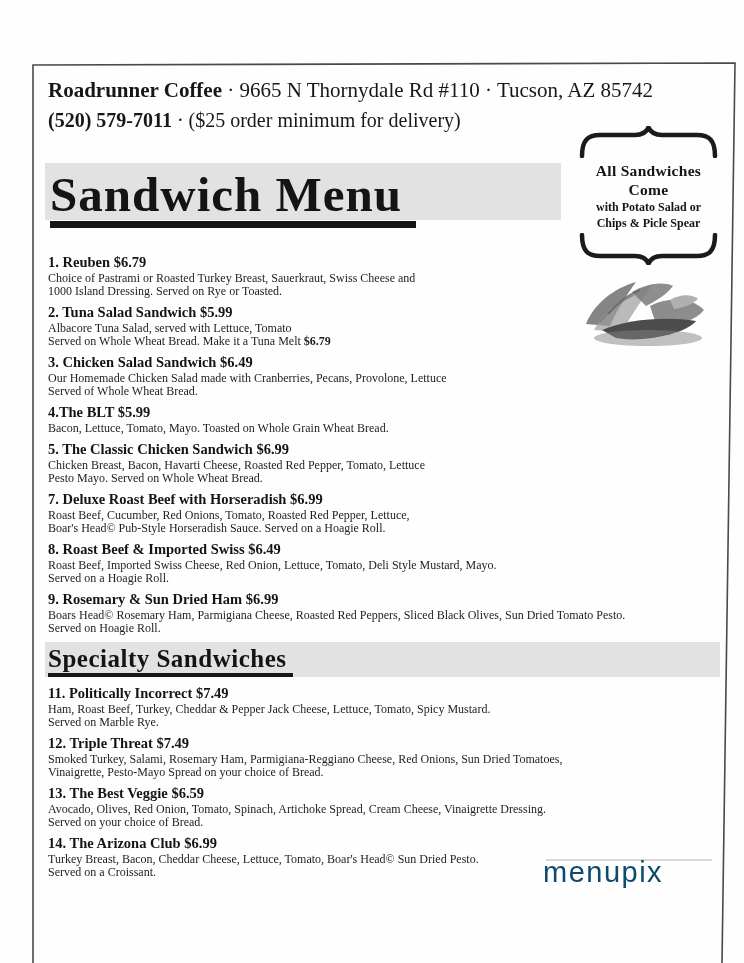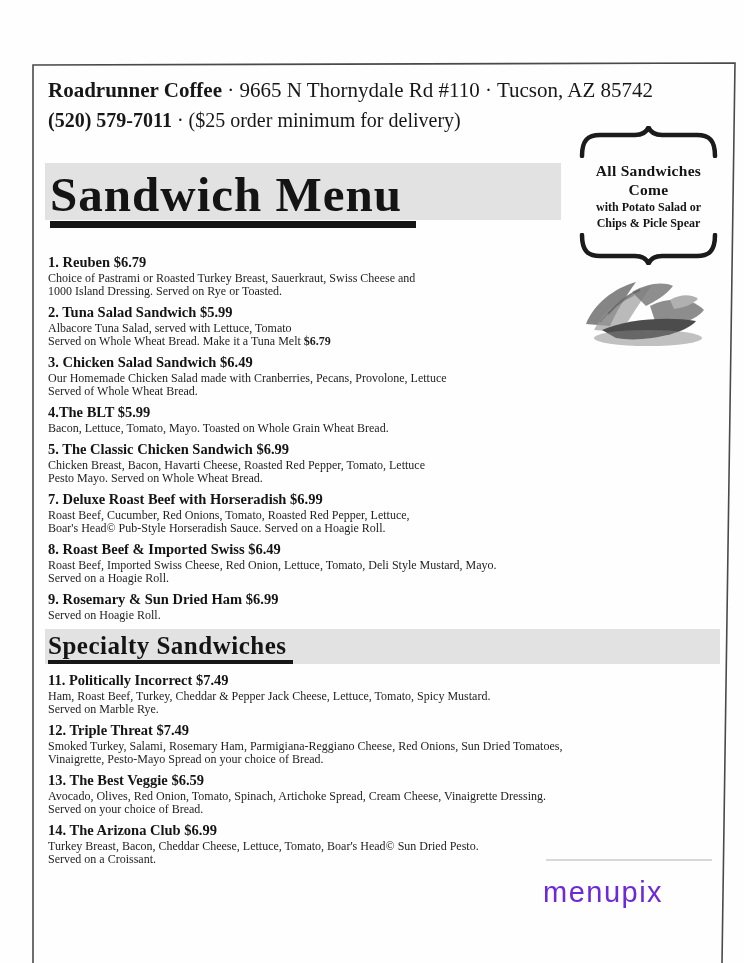--- a/index.html
+++ b/index.html
@@ -48,23 +48,23 @@
     padding:3px 0 0 3px;
   }
   .specialty-title {
     display:inline-block; font-size:25px; line-height:1.12; font-weight:bold;
     letter-spacing:0.5px; color:#141414; border-bottom:4px solid #161616; padding-right:6px;
   }
 
   
   .wm-line { position:absolute; left:546px; top:859px; width:166px; height:2px; background:#dad7d7; }
   .watermark {
-    position:absolute; left:543px; top:876px;
+    position:absolute; left:543px; top:856px;
     font-family:"Liberation Sans", sans-serif; font-size:29px; letter-spacing:1.5px;
-    color:#6d28d9; font-weight:normal;
+    color:#0c4a6e; font-weight:normal;
   }
 </style>
 </head>
 <body>
 
 <div class="page">
 
   <svg class="scan-frame" width="744" height="963" aria-hidden="true">
     <polyline points="33,963 33,65 735,63 722,963" fill="none" stroke="#4a4a4a" stroke-width="1.6"></polyline>
   </svg>
@@ -143,20 +143,21 @@
     </div>
 
     <div class="mi">
       <div class="mi-t">8. Roast Beef &amp; Imported Swiss $6.49</div>
       <div class="mi-d">Roast Beef, Imported Swiss Cheese, Red Onion, Lettuce, Tomato, Deli Style Mustard, Mayo.</div>
       <div class="mi-d">Served on a Hoagie Roll.</div>
     </div>
 
     <div class="mi">
       <div class="mi-t">9. Rosemary &amp; Sun Dried Ham $6.99</div>
+      <div class="mi-d">Boars Head© Rosemary Ham, Parmigiana Cheese, Roasted Red Peppers, Sliced Black Olives, Sun Dried Tomato Pesto.</div>
       <div class="mi-d">Served on Hoagie Roll.</div>
     </div>
 
     <div class="specialty-strip">
       <div class="specialty-title">Specialty Sandwiches</div>
     </div>
 
     <div class="mi">
       <div class="mi-t">11. Politically Incorrect $7.49</div>
       <div class="mi-d">Ham, Roast Beef, Turkey, Cheddar &amp; Pepper Jack Cheese, Lettuce, Tomato, Spicy Mustard.</div>

